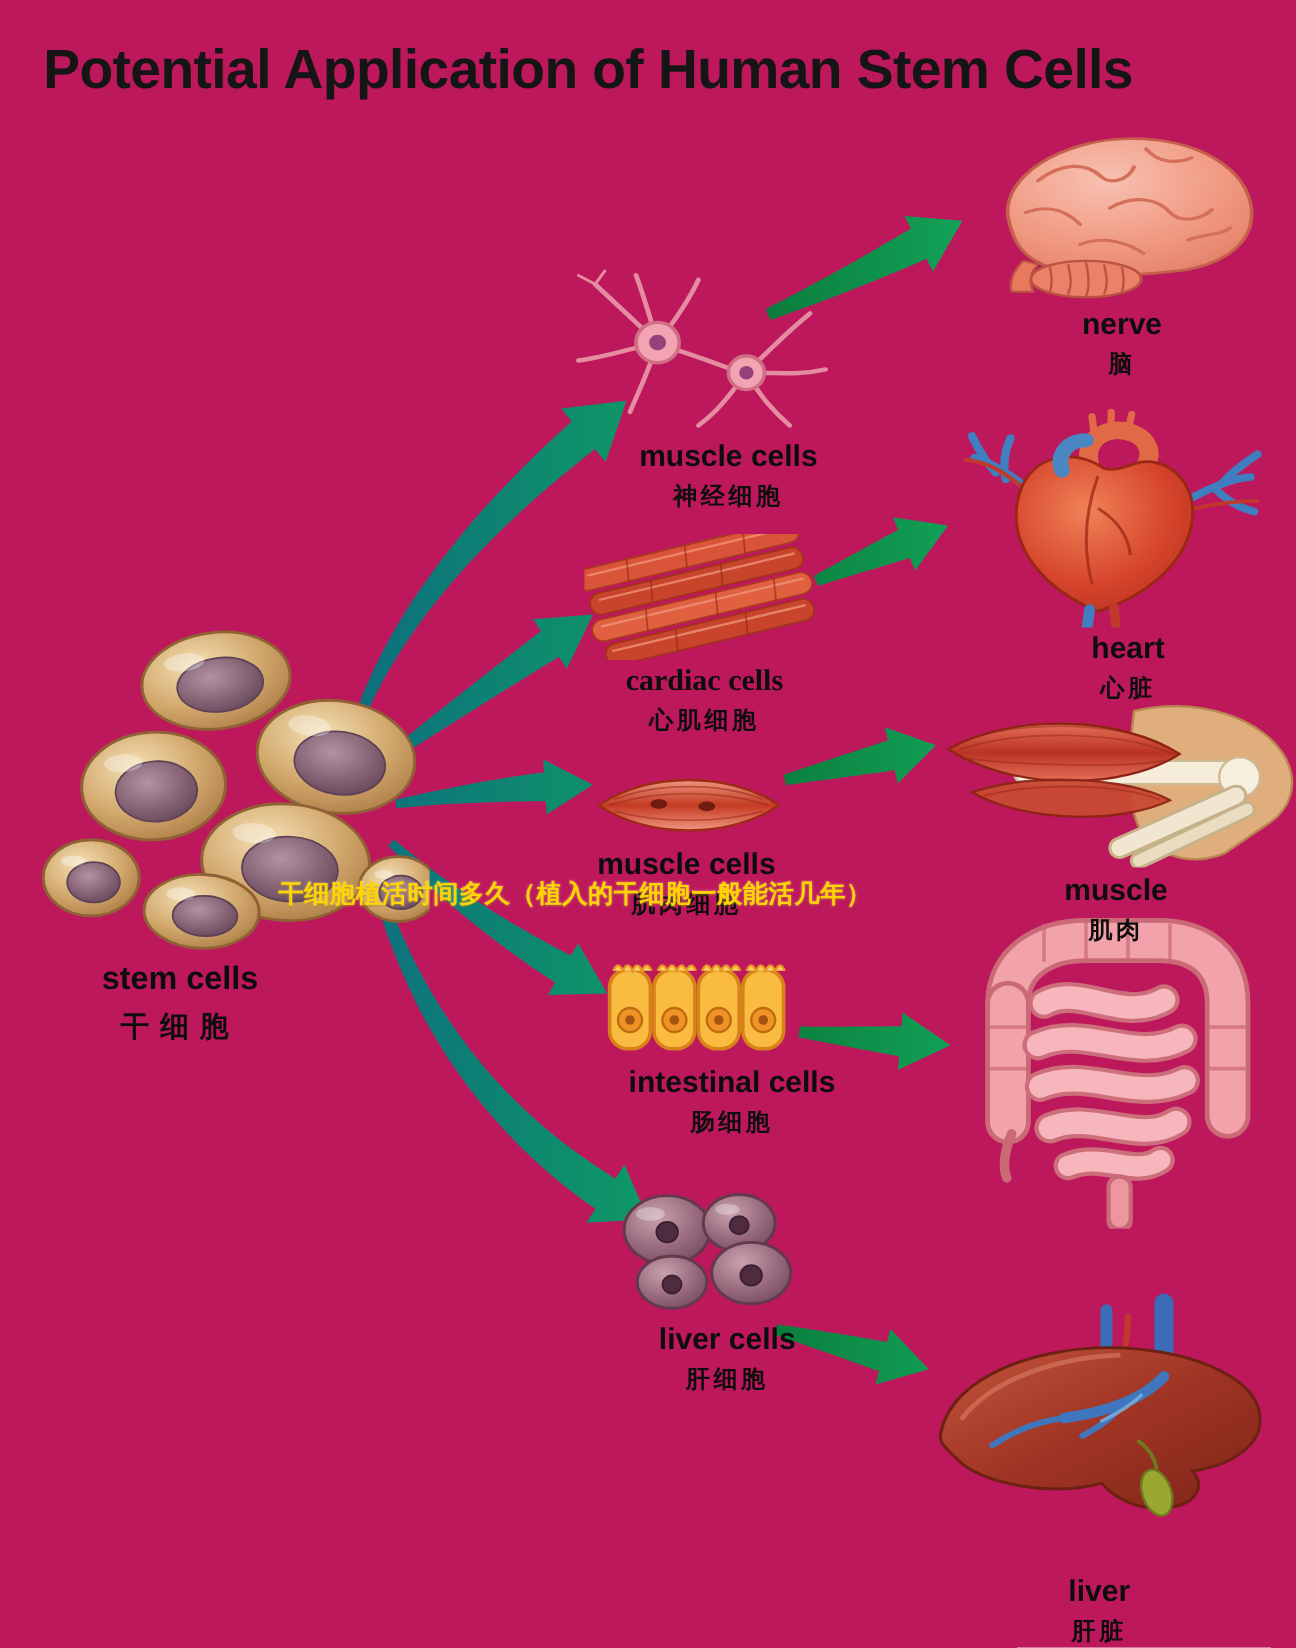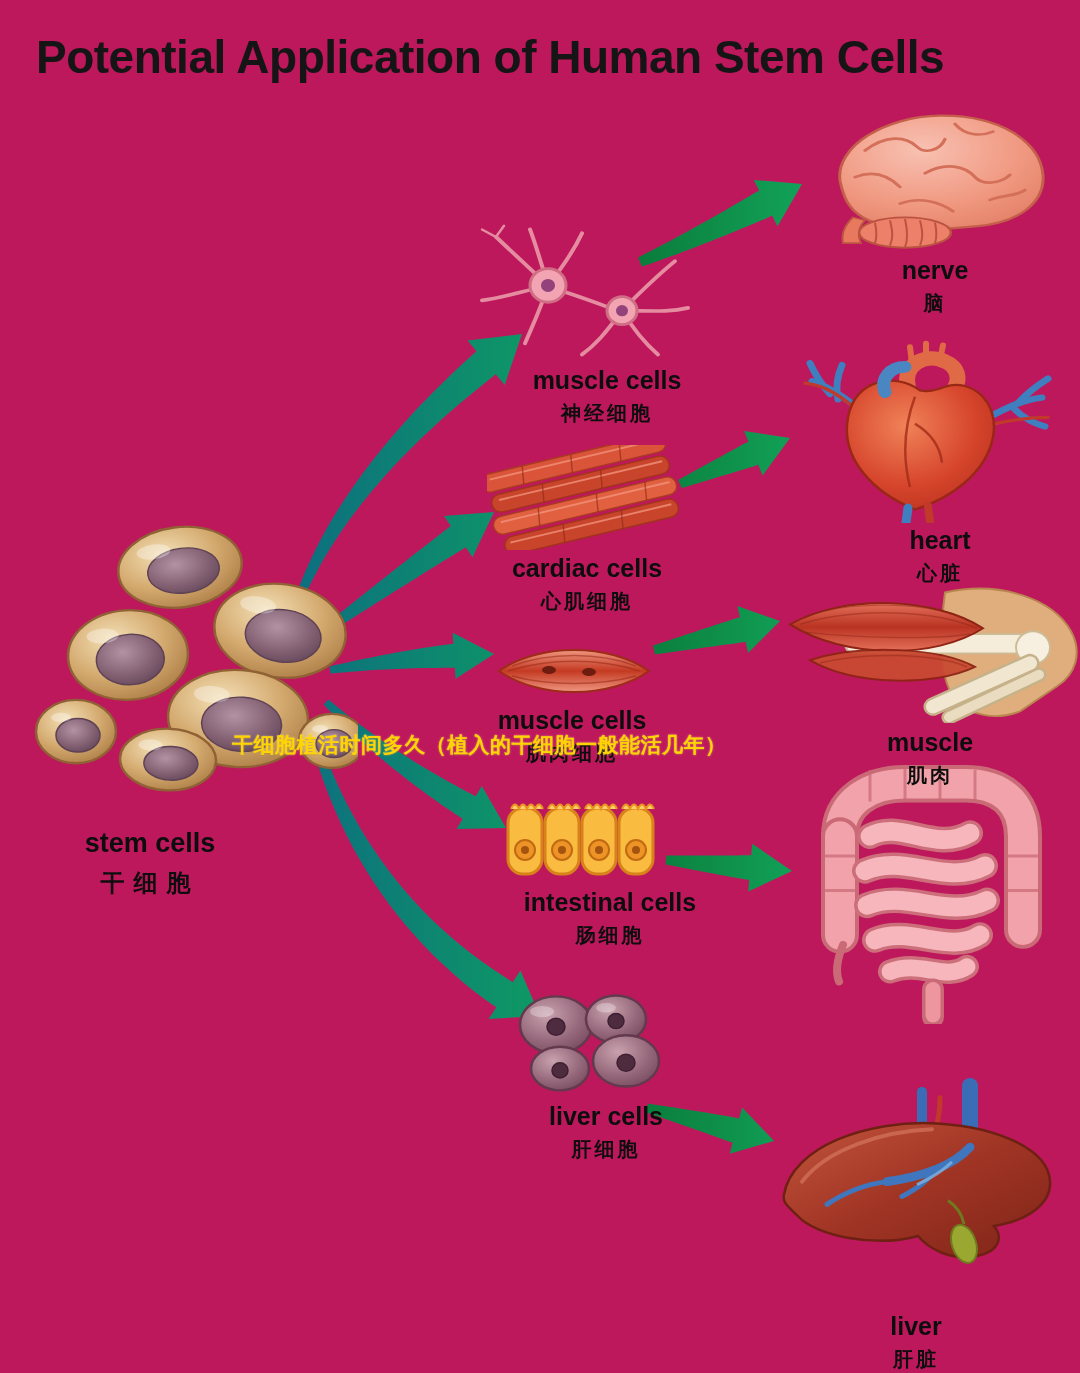--- a/index.html
+++ b/index.html
@@ -6,21 +6,21 @@
   body{background:#ffffff;font-family:"Liberation Sans","DejaVu Sans",sans-serif;}
   .canvas{position:relative;width:1080px;height:1373px;background:#be185d;overflow:hidden;}
   .arrows{position:absolute;left:0;top:0;z-index:1;}
   .illo{position:absolute;z-index:2;}
   .illo svg{display:block;width:100%;height:100%;}
   .title{position:absolute;left:36px;top:30px;font-size:46px;font-weight:bold;color:#151515;letter-spacing:-0.5px;z-index:4;white-space:nowrap;}
   .subtitle{position:absolute;left:36px;top:96px;font-size:33px;font-weight:bold;color:#101010;letter-spacing:7px;z-index:4;white-space:nowrap;}
   .label{position:absolute;transform:translateX(-50%);text-align:center;z-index:3;white-space:nowrap;}
   .label .en{display:block;font-size:25px;font-weight:bold;color:#0d0d0d;}
   .label .zh{display:block;font-size:20px;font-weight:bold;color:#0d0d0d;letter-spacing:3px;margin-top:5px;}
-  .label.big .en{font-size:27px;margin-top:28px;}
+  .label.big .en{font-size:27px;}
   .label.big .zh{font-size:24px;letter-spacing:9px;margin-top:8px;}
   .watermark{position:absolute;left:232px;top:731px;font-size:21px;font-weight:bold;color:#ffd400;z-index:6;white-space:nowrap;letter-spacing:0.5px;text-shadow:0 1px 0 rgba(150,110,0,.3),0 0 2px rgba(255,243,160,.65);}
 </style>
 </head>
 <body>
 
 <div class="canvas">
 
   <svg class="arrows" width="1080" height="1373">
     <defs>
@@ -385,21 +385,21 @@
   <div class="label big" style="left:150px;top:800px;">
     <span class="en">stem cells</span>
     <span class="zh">干细胞</span>
   </div>
 
   <div class="label" style="left:607px;top:366px;">
     <span class="en">muscle cells</span>
     <span class="zh">神经细胞</span>
   </div>
 
-  <div class="label" style="left:587px;top:554px;">
+  <div class="label" style="left:587px;top:554px;font-family:Liberation Serif, serif;">
     <span class="en">cardiac cells</span>
     <span class="zh">心肌细胞</span>
   </div>
 
   <div class="label" style="left:572px;top:706px;">
     <span class="en">muscle cells</span>
     <span class="zh">肌肉细胞</span>
   </div>
 
   <div class="label" style="left:610px;top:888px;">

